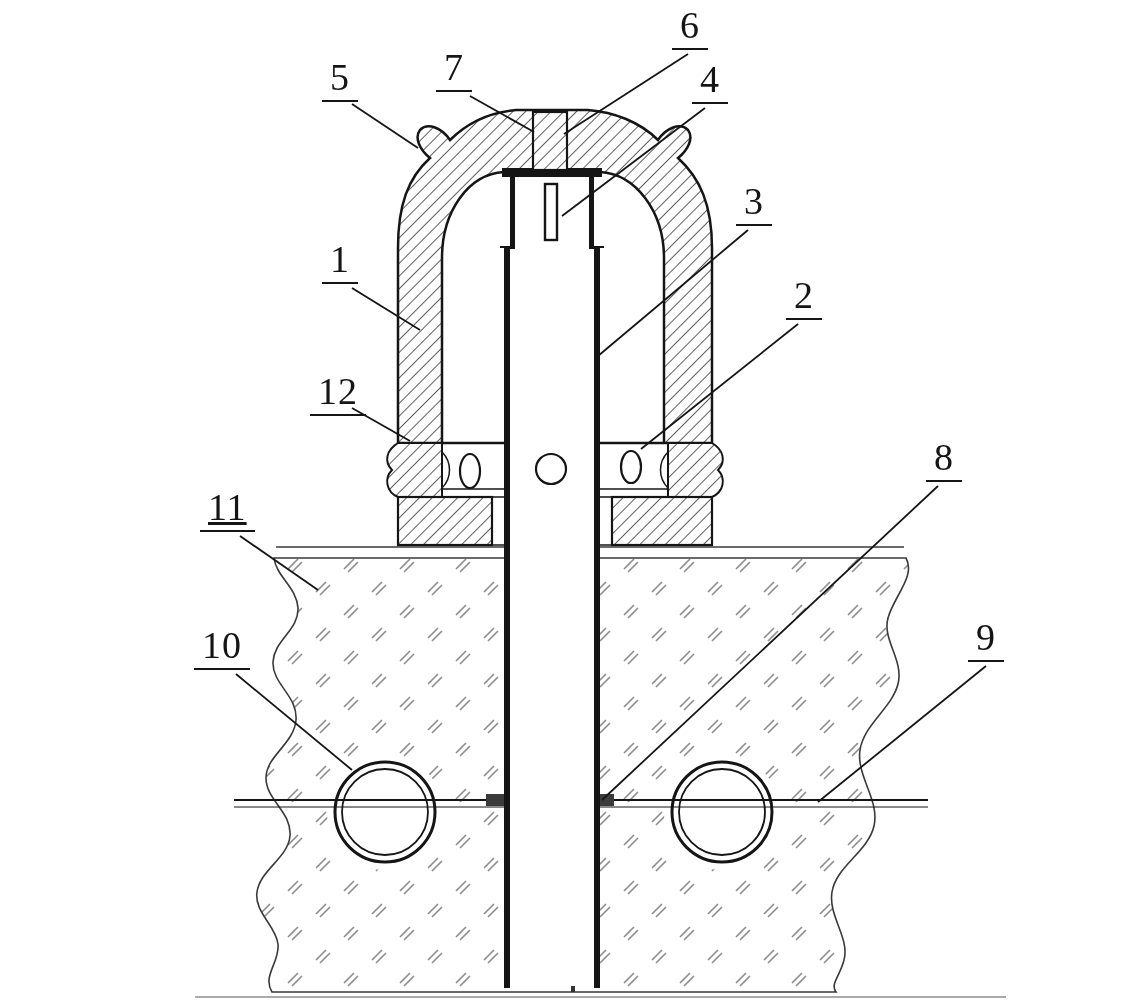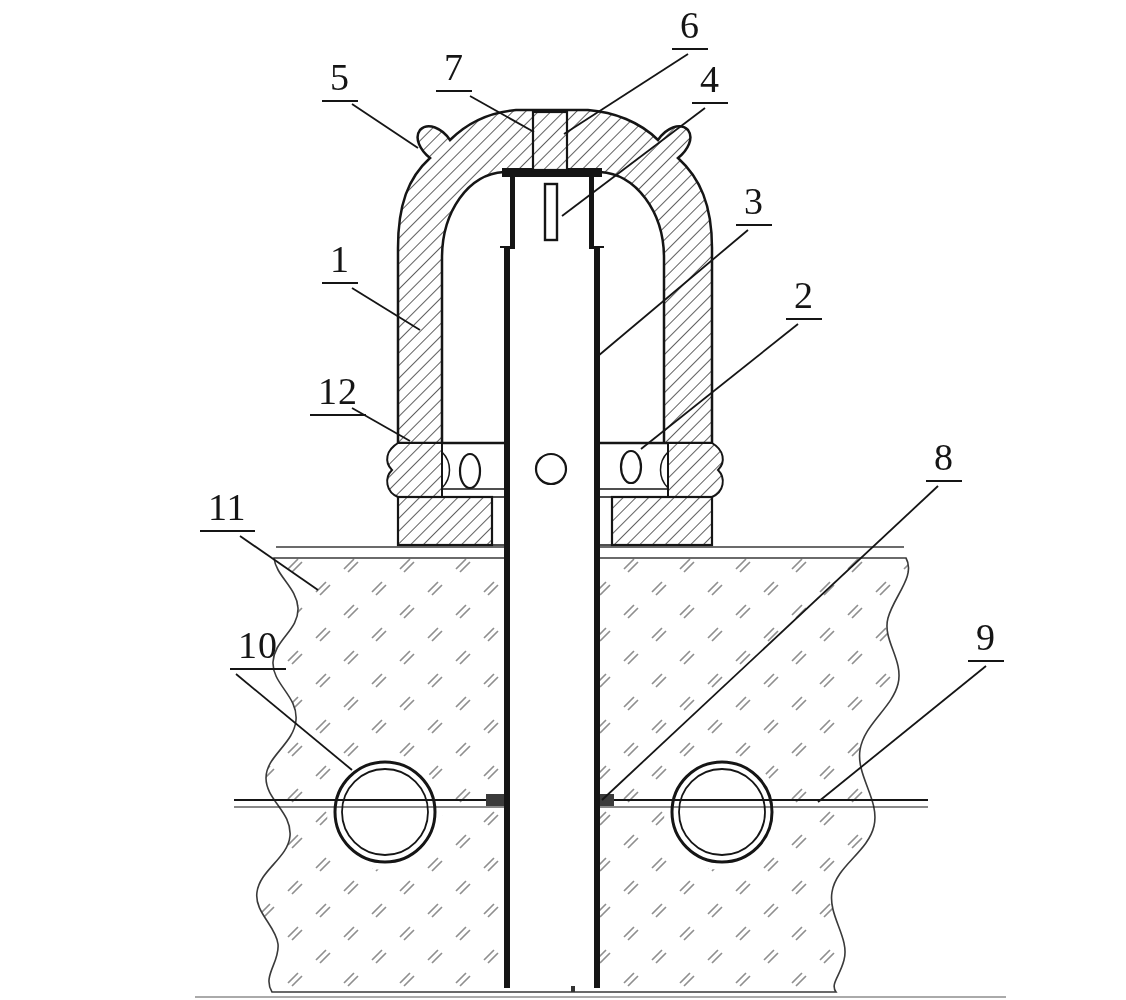--- a/index.html
+++ b/index.html
@@ -153,17 +153,17 @@
 
   <div class="callout" style="left:322px; top:240px;">1</div>
   <div class="callout" style="left:786px; top:276px;">2</div>
   <div class="callout" style="left:736px; top:182px;">3</div>
   <div class="callout" style="left:692px; top:60px;">4</div>
   <div class="callout" style="left:322px; top:58px;">5</div>
   <div class="callout" style="left:672px; top:6px;">6</div>
   <div class="callout" style="left:436px; top:48px;">7</div>
   <div class="callout" style="left:926px; top:438px;">8</div>
   <div class="callout" style="left:968px; top:618px;">9</div>
-  <div class="callout" style="left:194px; top:626px;margin-left:36px;">10</div>
-  <div class="callout" style="left:200px; top:488px;">11</div>
+  <div class="callout" style="left:194px; top:626px;">10</div>
+  <div class="callout" style="left:200px; top:488px;text-decoration:underline;">11</div>
   <div class="callout" style="left:310px; top:372px;">12</div>
 
 </div>
 
 </body></html>

